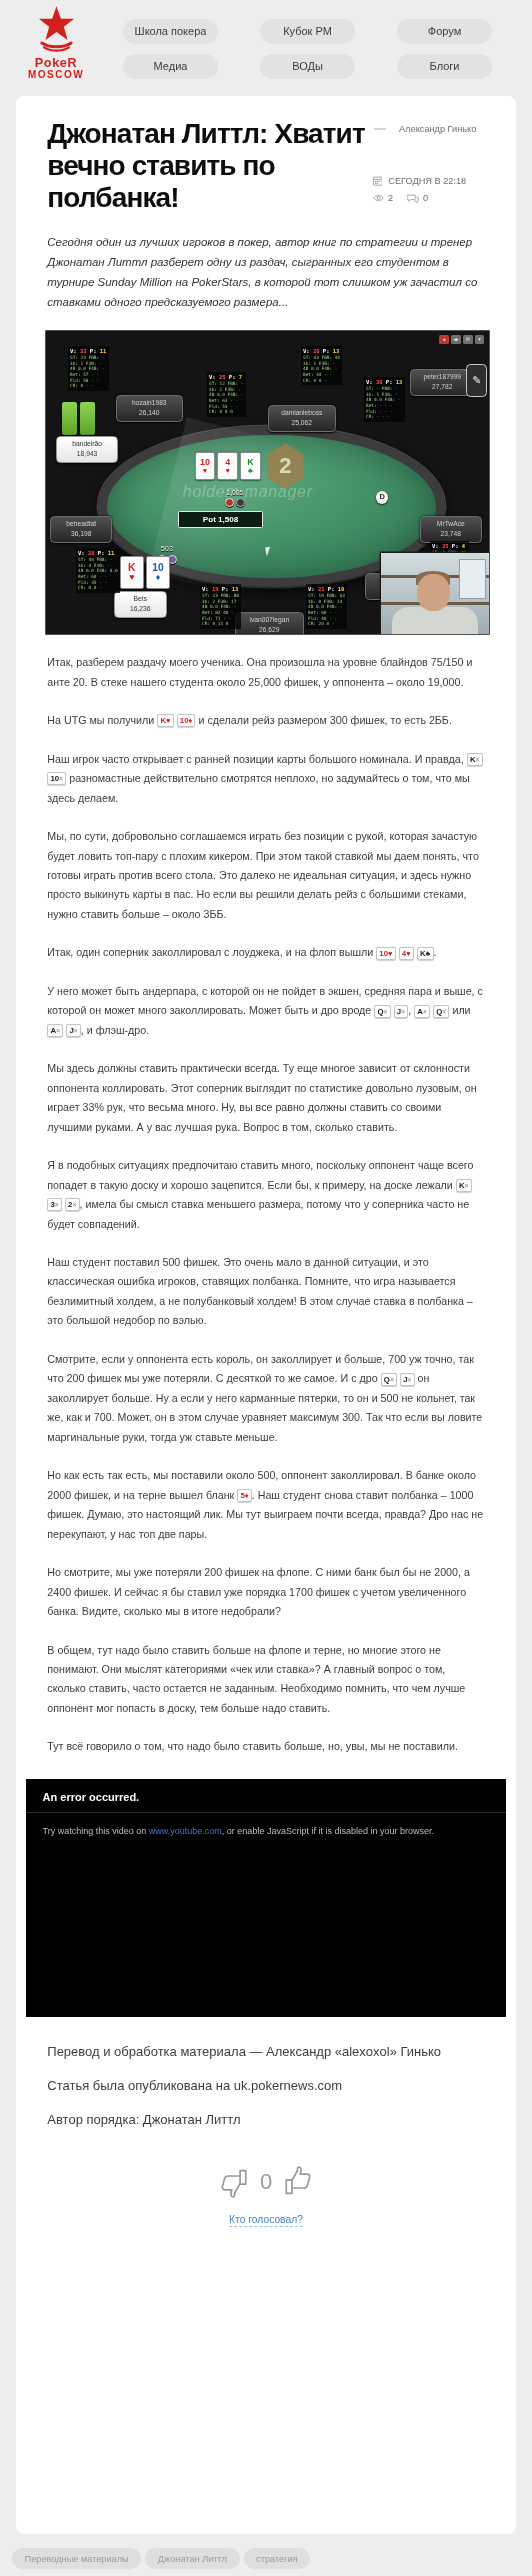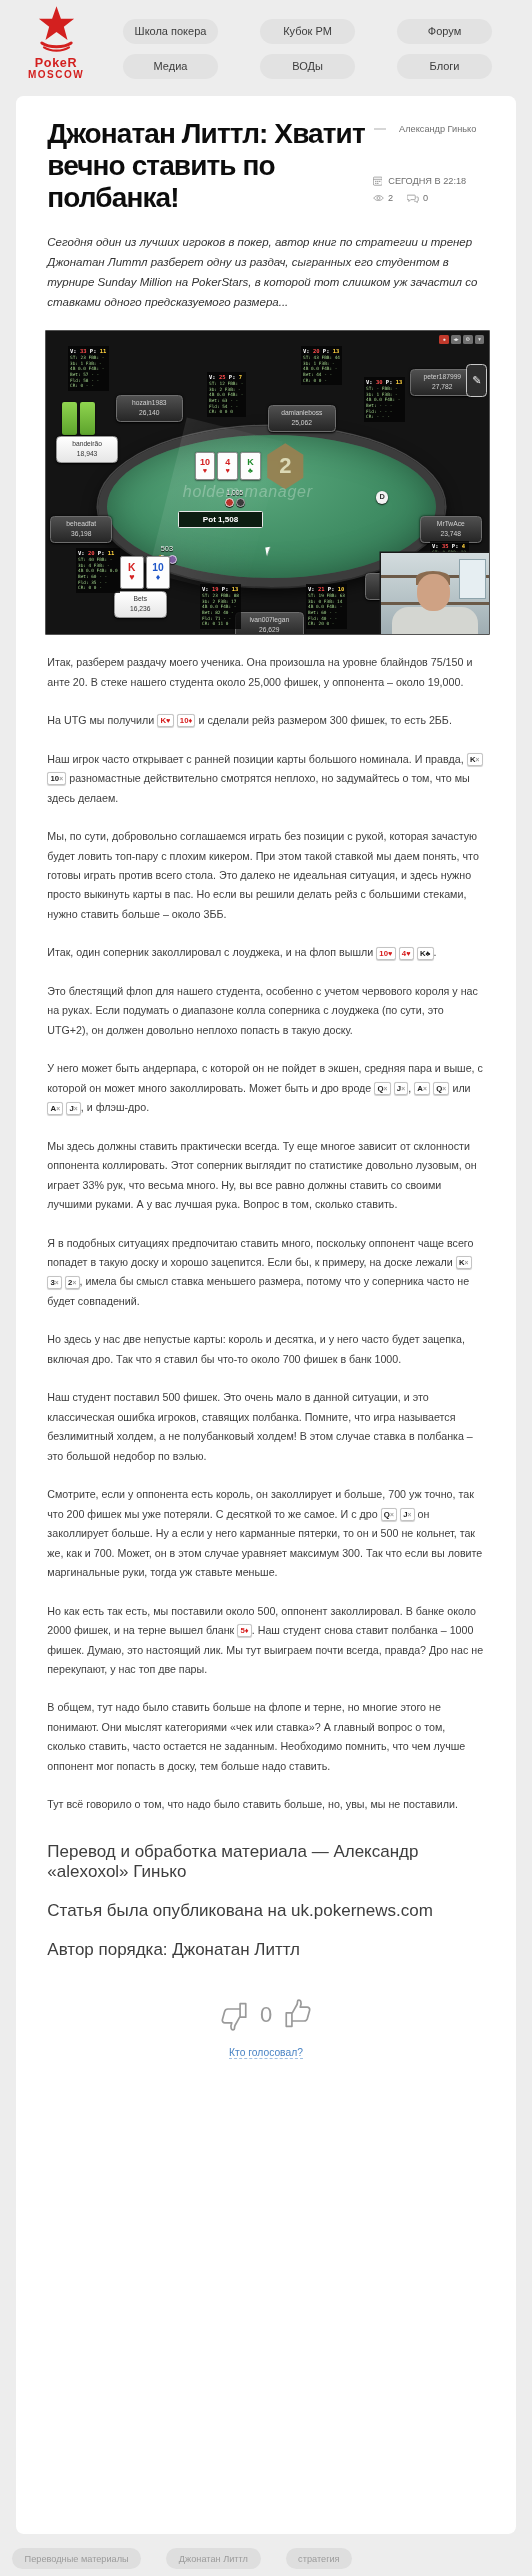--- a/index.html
+++ b/index.html
@@ -105,31 +105,31 @@
   .suit-x{color:#9a9a9a;font-size:6.7px;}
 
   
   .error-box{margin:22px -21px 0;background:#000;height:238px;padding:12px 16.3px;box-sizing:border-box;color:#fff;}
   .error-title{font-size:11px;font-weight:700;}
   .error-sep{border-top:0.7px solid #2b2b2b;margin:9.6px -16.3px 10.3px;}
   .error-msg{font-size:9px;color:#bfbfbf;line-height:1.6;}
   .error-link{color:#4177d4;cursor:pointer;}
 
   
-  .footer-lines p{margin:19px 0 0;font-size:17px;color:#3e3e3e;}
+  .footer-lines p{margin:19px 0 0;font-size:13px;color:#3e3e3e;}
   .footer-lines p:first-child{margin-top:27px;}
   .vote{margin-top:38px;text-align:center;}
   .vote-row{display:flex;justify-content:center;align-items:center;gap:10.3px;}
   .thumb{cursor:pointer;}
   .thumb.down{transform:rotate(180deg);}
   .vote-count{font-size:22px;color:#9a9a9a;}
   .who-voted{display:inline-block;margin-top:15px;font-size:10.3px;color:#4a84c4;border-bottom:0.7px dashed #9fc0e2;
              padding-bottom:0.7px;cursor:pointer;}
 
-  .tags-strip{height:35px;margin-top:7.4px;display:flex;align-items:center;gap:25px;padding:0 12px;flex:none;}
+  .tags-strip{height:35px;margin-top:7.4px;display:flex;align-items:center;gap:4px;padding:0 12px;flex:none;}
   .tag-pill{background:#dedede;border-radius:12px;padding:5.2px 12.6px;font-size:9.2px;color:#9b9b9b;cursor:pointer;white-space:nowrap;}
 </style>
 </head>
 <body>
 
 <div class="page">
 
   <div class="site-header">
     <div class="logo">
       <svg width="47" height="46" viewBox="0 0 64 62">
@@ -364,32 +364,38 @@
       </div>
       <div class="cursor"></div>
     </div>
 
     <div id="article-body">
         <p>Итак, разберем раздачу моего ученика. Она произошла на уровне блайндов 75/150 и анте 20. В стеке нашего студента около 25,000 фишек, у оппонента – около 19,000.</p>
         <p>На UTG мы получили <span class="card-badge"><span class="rank-red">K</span><span class="suit-h">♥</span></span> <span class="card-badge"><span class="rank-red">10</span><span class="suit-d">♦</span></span> и сделали рейз размером 300 фишек, то есть 2ББ.</p>
         <p>Наш игрок часто открывает с ранней позиции карты большого номинала. И правда, <span class="card-badge"><span class="rank-black">K</span><span class="suit-x">×</span></span> <span class="card-badge"><span class="rank-black">10</span><span class="suit-x">×</span></span> разномастные действительно смотрятся неплохо, но задумайтесь о том, что мы здесь делаем.</p>
         <p>Мы, по сути, добровольно соглашаемся играть без позиции с рукой, которая зачастую будет ловить топ-пару с плохим кикером. При этом такой ставкой мы даем понять, что готовы играть против всего стола. Это далеко не идеальная ситуация, и здесь нужно просто выкинуть карты в пас. Но если вы решили делать рейз с большими стеками, нужно ставить больше – около 3ББ.</p>
         <p>Итак, один соперник заколлировал с лоуджека, и на флоп вышли <span class="card-badge"><span class="rank-red">10</span><span class="suit-h">♥</span></span> <span class="card-badge"><span class="rank-red">4</span><span class="suit-h">♥</span></span> <span class="card-badge"><span class="rank-black">K</span><span class="suit-c">♣</span></span>.</p>
-        <p>Это блестящий флоп для нашего студента, особенно с учетом червового короля у нас на руках. Если подумать о диапазоне колла соперника с лоуджека (по сути, это UTG+2), он должен довольно неплохо попасть в такую доску.</p>
         <p>У него может быть андерпара, с которой он не пойдет в экшен, средняя пара и выше, с которой он может много заколлировать. Может быть и дро вроде <span class="card-badge"><span class="rank-black">Q</span><span class="suit-x">×</span></span> <span class="card-badge"><span class="rank-black">J</span><span class="suit-x">×</span></span>, <span class="card-badge"><span class="rank-black">A</span><span class="suit-x">×</span></span> <span class="card-badge"><span class="rank-black">Q</span><span class="suit-x">×</span></span> или <span class="card-badge"><span class="rank-black">A</span><span class="suit-x">×</span></span> <span class="card-badge"><span class="rank-black">J</span><span class="suit-x">×</span></span>, и флэш-дро.</p>
         <p>Мы здесь должны ставить практически всегда. Ту еще многое зависит от склонности оппонента коллировать. Этот соперник выглядит по статистике довольно лузовым, он играет 33% рук, что весьма много. Ну, вы все равно должны ставить со своими лучшими руками. А у вас лучшая рука. Вопрос в том, сколько ставить.</p>
         <p>Я в подобных ситуациях предпочитаю ставить много, поскольку оппонент чаще всего попадет в такую доску и хорошо зацепится. Если бы, к примеру, на доске лежали <span class="card-badge"><span class="rank-black">K</span><span class="suit-x">×</span></span> <span class="card-badge"><span class="rank-black">3</span><span class="suit-x">×</span></span> <span class="card-badge"><span class="rank-black">2</span><span class="suit-x">×</span></span>, имела бы смысл ставка меньшего размера, потому что у соперника часто не будет совпадений.</p>
-        <p>Но здесь у нас две непустые карты: король и десятка, и у него часто будет зацепка, включая дро. Так что я ставил бы что-то около 700 фишек в банк 1000.</p>
         <p>Наш студент поставил 500 фишек. Это очень мало в данной ситуации, и это классическая ошибка игроков, ставящих полбанка. Помните, что игра называется безлимитный холдем, а не полубанковый холдем! В этом случае ставка в полбанка – это большой недобор по вэлью.</p>
         <p>Смотрите, если у оппонента есть король, он заколлирует и больше, 700 уж точно, так что 200 фишек мы уже потеряли. С десяткой то же самое. И с дро <span class="card-badge"><span class="rank-black">Q</span><span class="suit-x">×</span></span> <span class="card-badge"><span class="rank-black">J</span><span class="suit-x">×</span></span> он заколлирует больше. Ну а если у него карманные пятерки, то он и 500 не кольнет, так же, как и 700. Может, он в этом случае уравняет максимум 300. Так что если вы ловите маргинальные руки, тогда уж ставьте меньше.</p>
         <p>Но как есть так есть, мы поставили около 500, оппонент заколлировал. В банке около 2000 фишек, и на терне вышел бланк <span class="card-badge"><span class="rank-red">5</span><span class="suit-d">♦</span></span>. Наш студент снова ставит полбанка – 1000 фишек. Думаю, это настоящий лик. Мы тут выиграем почти всегда, правда? Дро нас не перекупают, у нас топ две пары.</p>
+        <p>Но смотрите, мы уже потеряли 200 фишек на флопе. С ними банк был бы не 2000, а 2400 фишек. И сейчас я бы ставил уже порядка 1700 фишек с учетом увеличенного банка. Видите, сколько мы в итоге недобрали?</p>
         <p>В общем, тут надо было ставить больше на флопе и терне, но многие этого не понимают. Они мыслят категориями «чек или ставка»? А главный вопрос о том, сколько ставить, часто остается не заданным. Необходимо помнить, что чем лучше оппонент мог попасть в доску, тем больше надо ставить.</p>
         <p>Тут всё говорило о том, что надо было ставить больше, но, увы, мы не поставили.</p>
       </div>
 
+    <div class="error-box">
+      <div class="error-title">An error occurred.</div>
+      <div class="error-sep"></div>
+      <div class="error-msg">
+        <span>Try watching this video on </span><span class="error-link">www.youtube.com</span><span>, or enable JavaScript if it is disabled in your browser.</span>
+      </div>
+    </div>
 
     <div class="footer-lines">
       <p>Перевод и обработка материала — Александр «alexoxol» Гинько</p>
       <p>Статья была опубликована на uk.pokernews.com</p>
       <p>Автор порядка: Джонатан Литтл</p>
     </div>
 
     <div class="vote">
       <div class="vote-row">
         <svg class="thumb down" width="34" height="34" viewBox="0 0 48 48">

